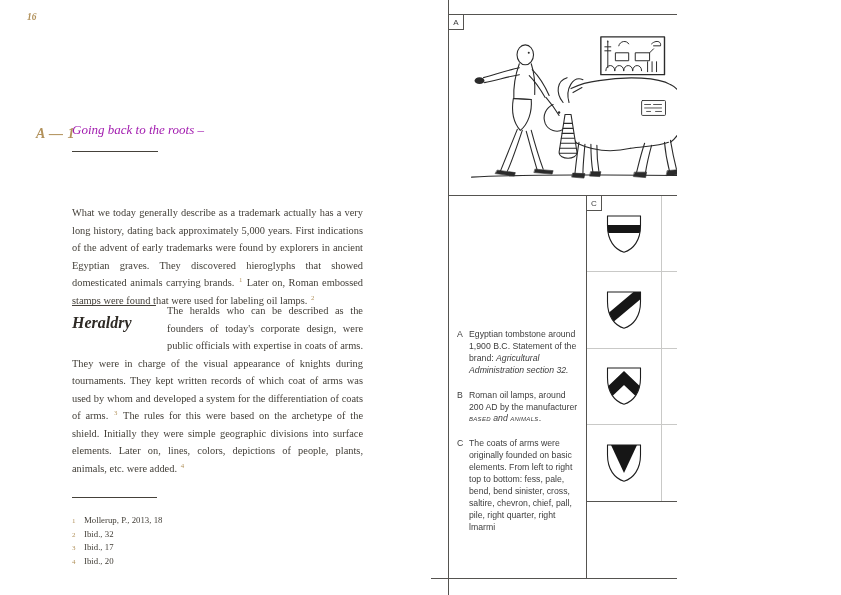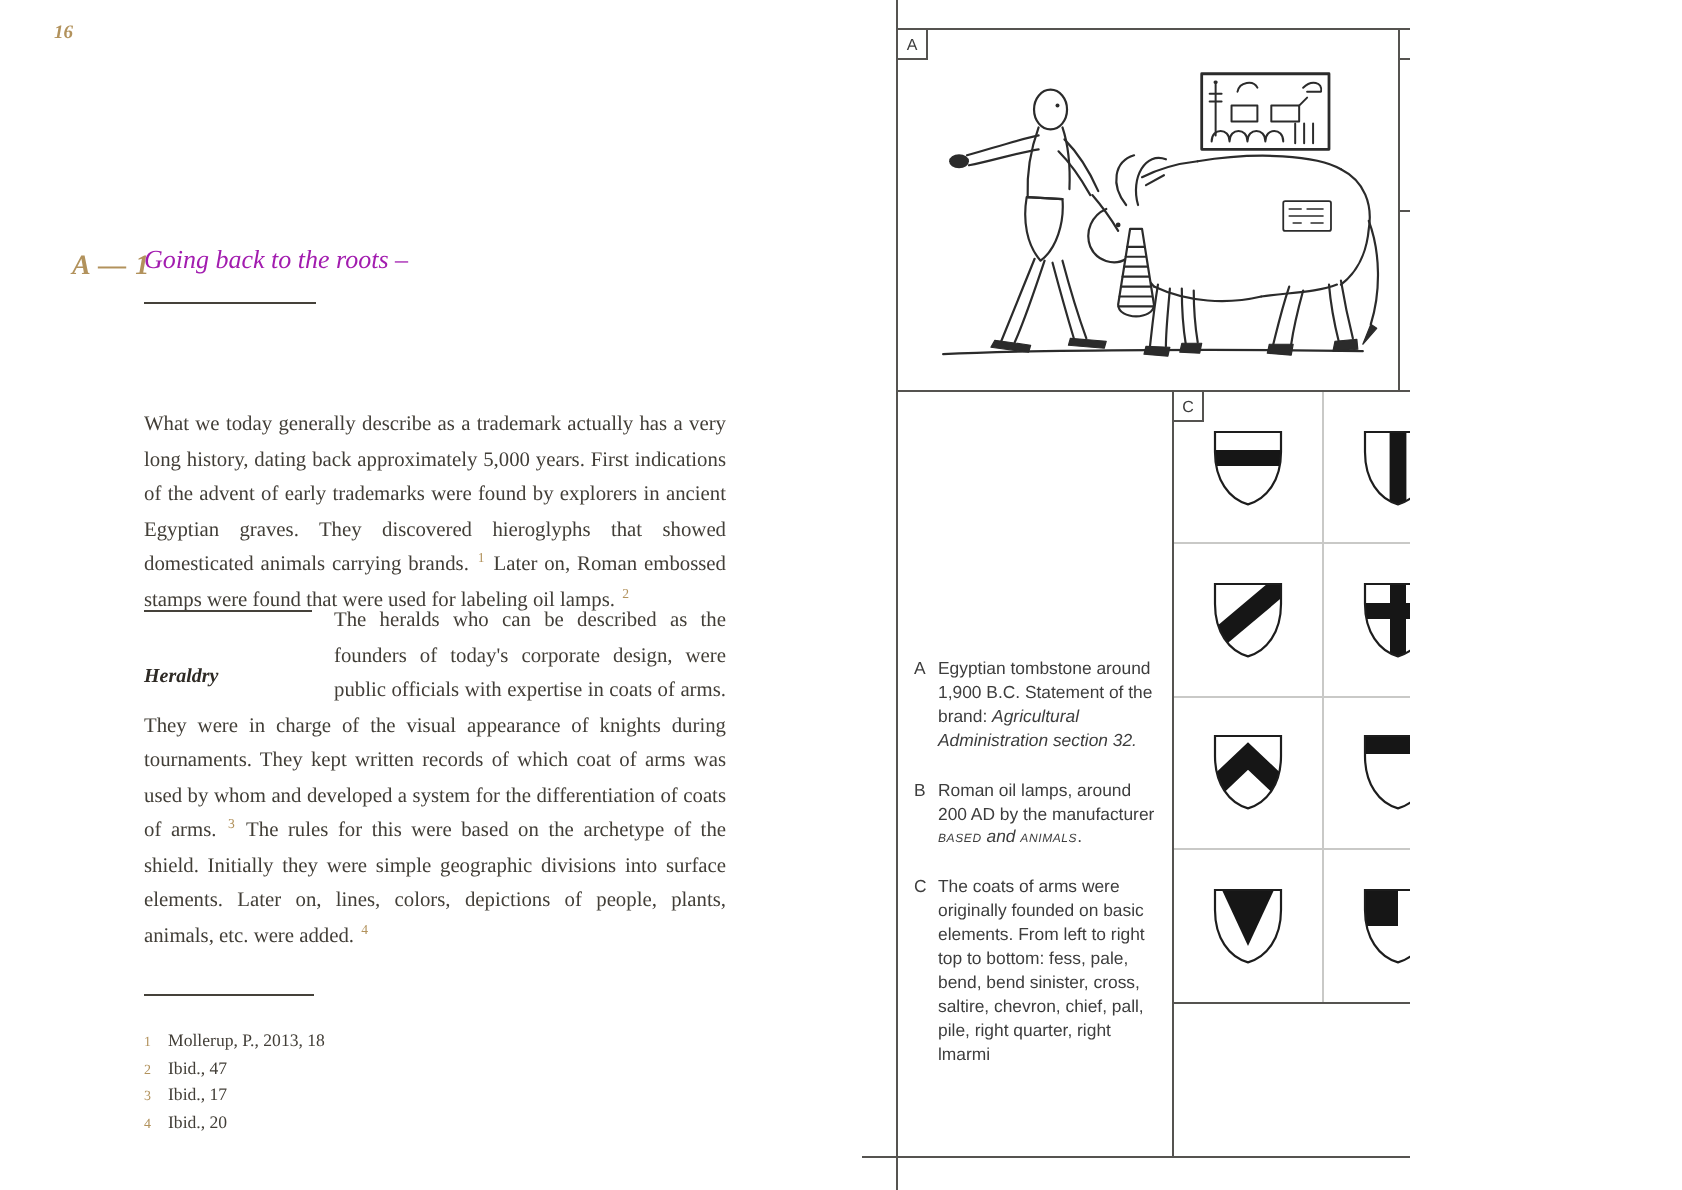--- a/index.html
+++ b/index.html
@@ -1,31 +1,31 @@
 <!DOCTYPE html>
 <html><head>
 <meta charset="utf-8">
 <style>
   html,body{margin:0;padding:0;background:#ffffff;}
   #canvas{position:relative;width:677px;height:595px;background:#ffffff;overflow:hidden;
-          font-family:"Liberation Serif","DejaVu Serif",serif;color:#3c3832;padding-left:28px;}
+          font-family:"Liberation Serif","DejaVu Serif",serif;color:#3c3832;}
 
   
   .gold{color:#b2925c;}
   #page-number{position:absolute;left:27px;top:12px;font-size:9.5px;font-style:italic;font-weight:bold;}
   #section-label{position:absolute;left:36px;top:126px;font-size:14px;font-style:italic;font-weight:bold;letter-spacing:.5px;}
   #heading{position:absolute;left:72px;top:105px;width:260px;font-size:13px;font-weight:normal;font-style:italic;line-height:17px;color:#a21caf;margin-top:16px;}
   #heading-rule{position:absolute;left:72px;top:151px;width:86px;height:1px;background:#45413a;}
 
   .bodytext{font-size:10.4px;line-height:17.5px;text-align:justify;color:#423e37;}
   #para1{position:absolute;left:72px;top:194px;width:291px;}
   #para2-block{position:absolute;left:72px;top:302px;width:291px;}
   #heraldry-float{float:left;width:95px;height:52px;}
   #heraldry-rule{width:84px;height:1px;background:#45413a;margin-top:3px;}
-  #heraldry-label{display:block;margin-top:24px;font-size:10px;font-weight:bold;font-style:italic;color:#2e2a25;}
+  #heraldry-label{display:block;margin-top:8px;font-size:16px;font-weight:bold;font-style:italic;color:#2e2a25;}
   sup.fnref{color:#b2925c;font-size:6.8px;line-height:0;vertical-align:4px;padding:0 1px;}
 
   #footnote-rule{position:absolute;left:72px;top:497px;width:85px;height:1px;background:#45413a;}
   #footnotes{position:absolute;left:72px;top:514px;width:220px;}
   .fn-row{display:grid;grid-template-columns:12px 1fr;font-size:8.8px;line-height:12.6px;color:#423e37;}
   .fn-num{color:#b2925c;font-size:7px;padding-top:1px;}
 
   
   .vline,.hline{position:absolute;background:#555350;}
 
@@ -76,21 +76,21 @@
   </div>
 
   <div id="footnote-rule"></div>
   <div id="footnotes">
       <div class="fn-row">
         <span class="fn-num">1</span>
         <span class="fn-text">Mollerup, P., 2013, 18</span>
       </div>
       <div class="fn-row">
         <span class="fn-num">2</span>
-        <span class="fn-text">Ibid., 47</span>
+        <span class="fn-text">Ibid., 32</span>
       </div>
       <div class="fn-row">
         <span class="fn-num">3</span>
         <span class="fn-text">Ibid., 17</span>
       </div>
       <div class="fn-row">
         <span class="fn-num">4</span>
         <span class="fn-text">Ibid., 20</span>
       </div>
     </div>

